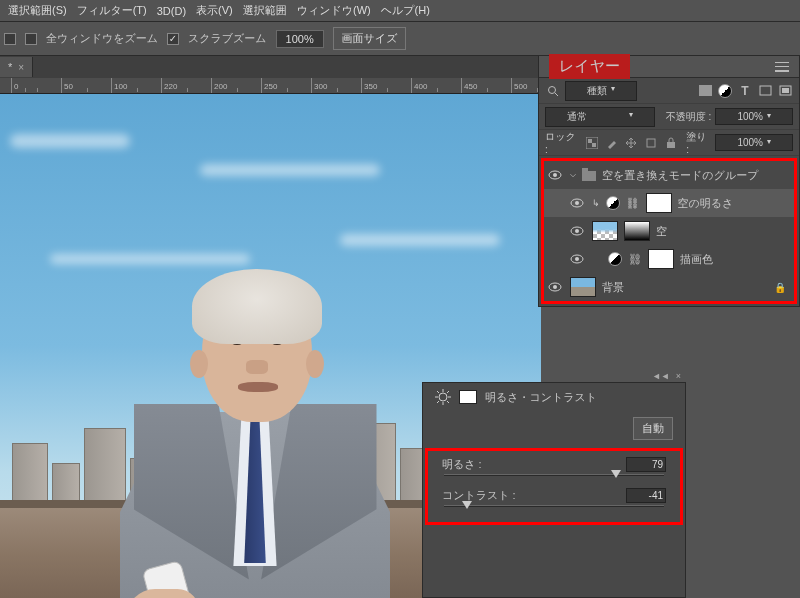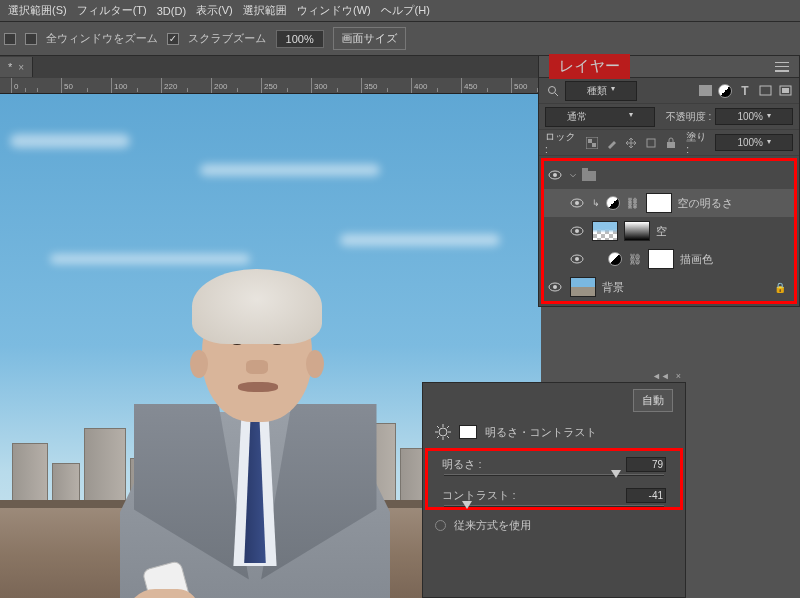--- a/index.html
+++ b/index.html
@@ -261,20 +261,21 @@
   <div class="red-box">
     <div class="lrow">
       <span class="eye">
           <svg width="14" height="10">
             <ellipse cx="7" cy="5" rx="6" ry="4" stroke="#ccc" fill="none"></ellipse>
             <circle cx="7" cy="5" r="2" fill="#ccc"></circle>
           </svg>
         </span>
       <span class="chev">⌵</span>
       <span class="folder"></span>
+      <span>空を置き換えモードのグループ</span>
     </div>
 
     <div class="lrow sel2" style="padding-left:26px">
       <span class="eye">
           <svg width="14" height="10">
             <ellipse cx="7" cy="5" rx="6" ry="4" stroke="#ccc" fill="none"></ellipse>
             <circle cx="7" cy="5" r="2" fill="#ccc"></circle>
           </svg>
         </span>
       <span style="font-size:9px">↳</span>
@@ -325,24 +326,20 @@
       <span class="lock">🔒</span>
     </div>
   </div>
 </div>
 
 <div class="props-panel">
   <div class="hdr">
       <span>◄◄</span>
       <span>×</span>
     </div>
-
-  <div class="prow" style="justify-content:flex-end">
-    <span class="btn">自動</span>
-  </div>
 
   <div class="prow">
     <span>
         <svg width="16" height="16">
           <circle cx="8" cy="8" r="4" stroke="#ccc" fill="none"></circle>
           <g stroke="#ccc">
             <line x1="8" y1="0" x2="8" y2="3"></line>
             <line x1="8" y1="13" x2="8" y2="16"></line>
             <line x1="0" y1="8" x2="3" y2="8"></line>
             <line x1="13" y1="8" x2="16" y2="8"></line>
@@ -350,38 +347,38 @@
             <line x1="12" y1="12" x2="14" y2="14"></line>
             <line x1="12" y1="4" x2="14" y2="2"></line>
             <line x1="2" y1="14" x2="4" y2="12"></line>
           </g>
         </svg>
       </span>
     <span class="thumb white" style="width:18px;height:14px"></span>
     <span>明るさ・コントラスト</span>
   </div>
 
-  <div class="red-box" style="padding:6px 2px 0">
+  <div class="prow" style="justify-content:flex-end">
+    <span class="btn">自動</span>
+  </div>
+
+  <div class="red-box" style="padding:6px 2px 15px">
     <div class="prow" style="padding-top:0;padding-bottom:2px">
       <span>明るさ :</span>
       <span style="flex:1"></span>
       <input class="nbox" value="79" style="">
     </div>
     <div class="slider-wrap">
       <div class="slider-track"></div>
       <div class="slider-knob" style="left:76%"></div>
     </div>
     <div class="prow" style="padding-bottom:2px;padding-top:12px">
       <span>コントラスト :</span>
       <span style="flex:1"></span>
       <input class="nbox" value="-41" style="">
     </div>
     <div class="slider-wrap">
       <div class="slider-track"></div>
       <div class="slider-knob" style="left:8%"></div>
     </div>
   </div>
 
-  <div class="prow">
-    <span class="radio"></span>
-    <span>従来方式を使用</span>
-  </div>
 </div>
 
 </body></html>

